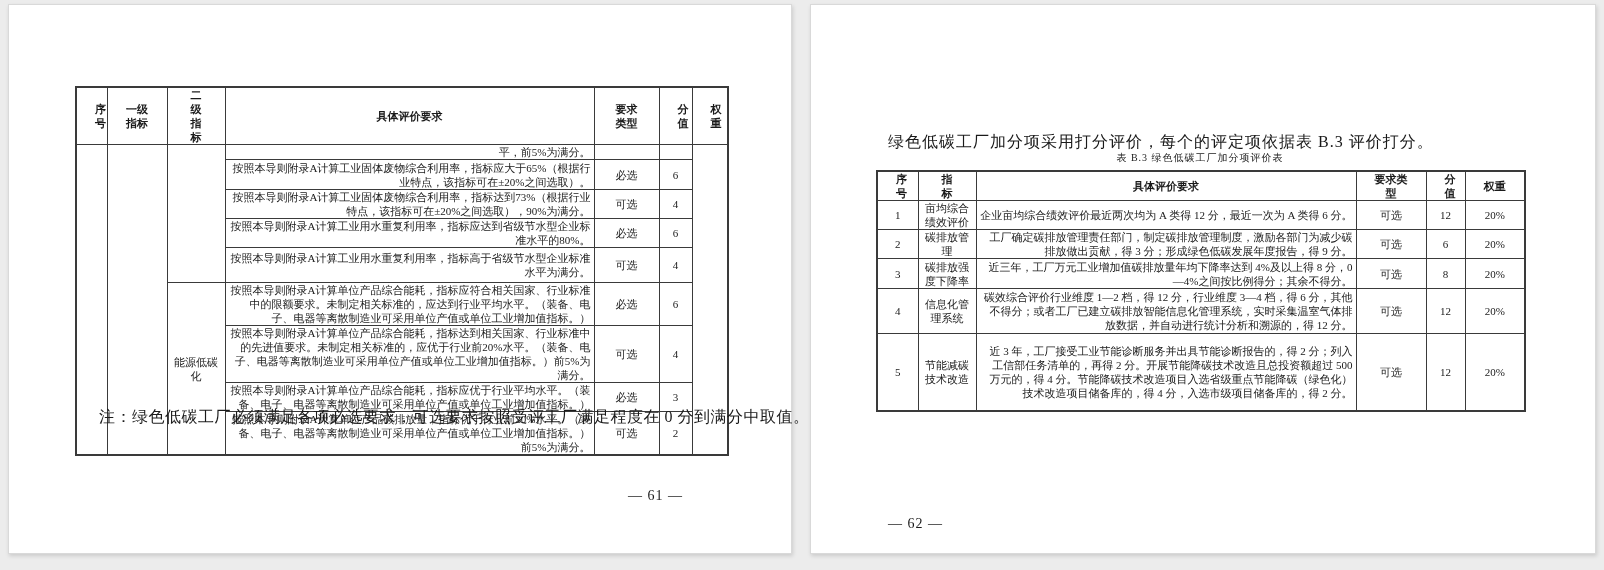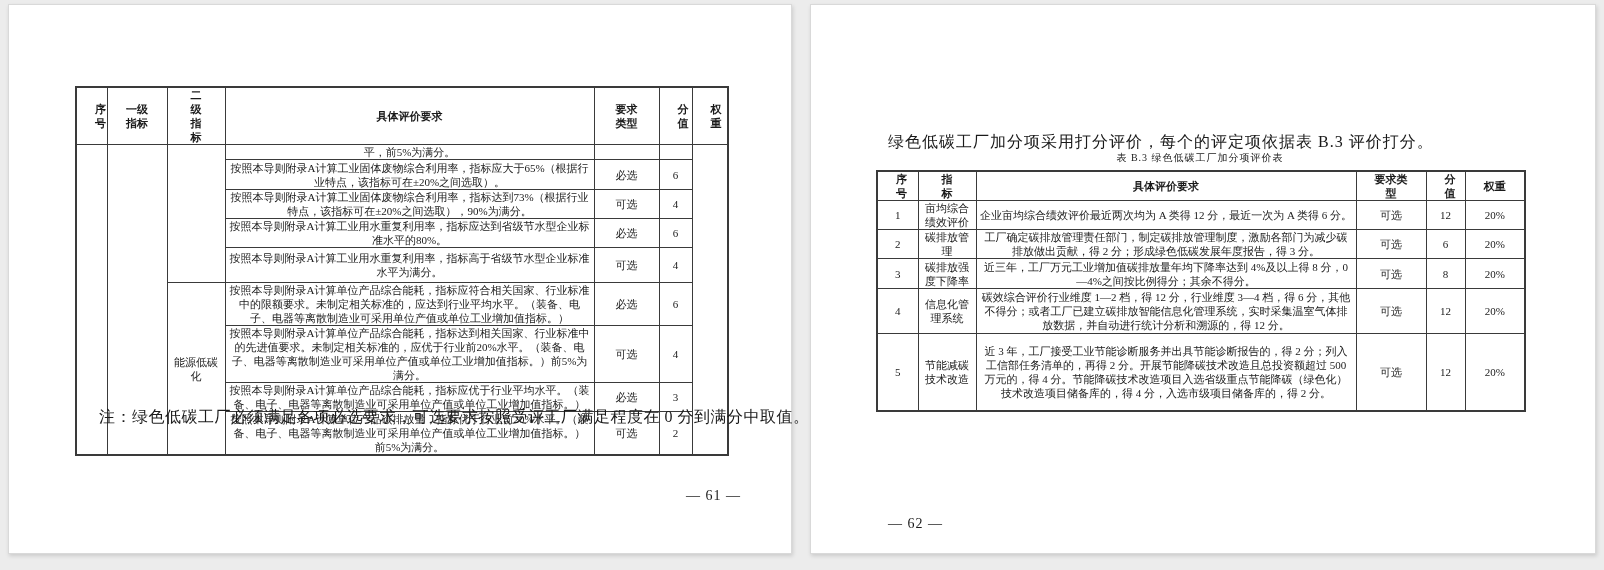--- a/index.html
+++ b/index.html
@@ -33,42 +33,42 @@
     border:1px solid #3a3a3a;
     vertical-align:middle;
     padding:0 3px;
     overflow:hidden;
   }
   table.tbl tr.hdr td {
     font-weight:bold;
     text-align:center;
     padding:0 18px;
   }
-  td.req { text-align:center; padding:0 4px; }
+  td.req { text-align:right; padding:0 4px; }
   td.ctr { text-align:center; }
   td.ind2{ text-align:center; padding:0 1px; }
 
   #t61 { left:66px; top:81px;  width:652px; }
   #t62 { left:65px; top:165px; width:648px; }
 
   .note {
     position:absolute;
     left:90px; top:402px;
     font-size:16px;
     letter-spacing:0.5px;
     white-space:nowrap;
   }
   .pagenum {
     position:absolute;
     top:483px;
     font-size:14px;
     letter-spacing:1px;
     white-space:nowrap;
   }
-  #pn61 { left:677px; }
+  #pn61 { left:619px; }
   #pn62 { left:77px;margin-top:28px;  }
 
   .heading {
     position:absolute;
     left:95px; top:97px;
     font-size:20px;
     font-weight:bold;
     letter-spacing:1.5px;
     white-space:nowrap;
   }
@@ -198,21 +198,21 @@
         <td class="ctr">1</td>
         <td class="ind2">亩均综合绩效评价</td>
         <td class="req">企业亩均综合绩效评价最近两次均为 A 类得 12 分，最近一次为 A 类得 6 分。</td>
         <td class="ctr">可选</td>
         <td class="ctr">12</td>
         <td class="ctr">20%</td>
       </tr>
       <tr style="height:28px">
         <td class="ctr">2</td>
         <td class="ind2">碳排放管理</td>
-        <td class="req">工厂确定碳排放管理责任部门，制定碳排放管理制度，激励各部门为减少碳排放做出贡献，得 2 分；形成绿色低碳发展年度报告，得 3 分。</td>
+        <td class="req">工厂确定碳排放管理责任部门，制定碳排放管理制度，激励各部门为减少碳排放做出贡献，得 3 分；形成绿色低碳发展年度报告，得 9 分。</td>
         <td class="ctr">可选</td>
         <td class="ctr">6</td>
         <td class="ctr">20%</td>
       </tr>
       <tr style="height:30px">
         <td class="ctr">3</td>
         <td class="ind2">碳排放强度下降率</td>
         <td class="req">近三年，工厂万元工业增加值碳排放量年均下降率达到 4%及以上得 8 分，0—4%之间按比例得分；其余不得分。</td>
         <td class="ctr">可选</td>
         <td class="ctr">8</td>

